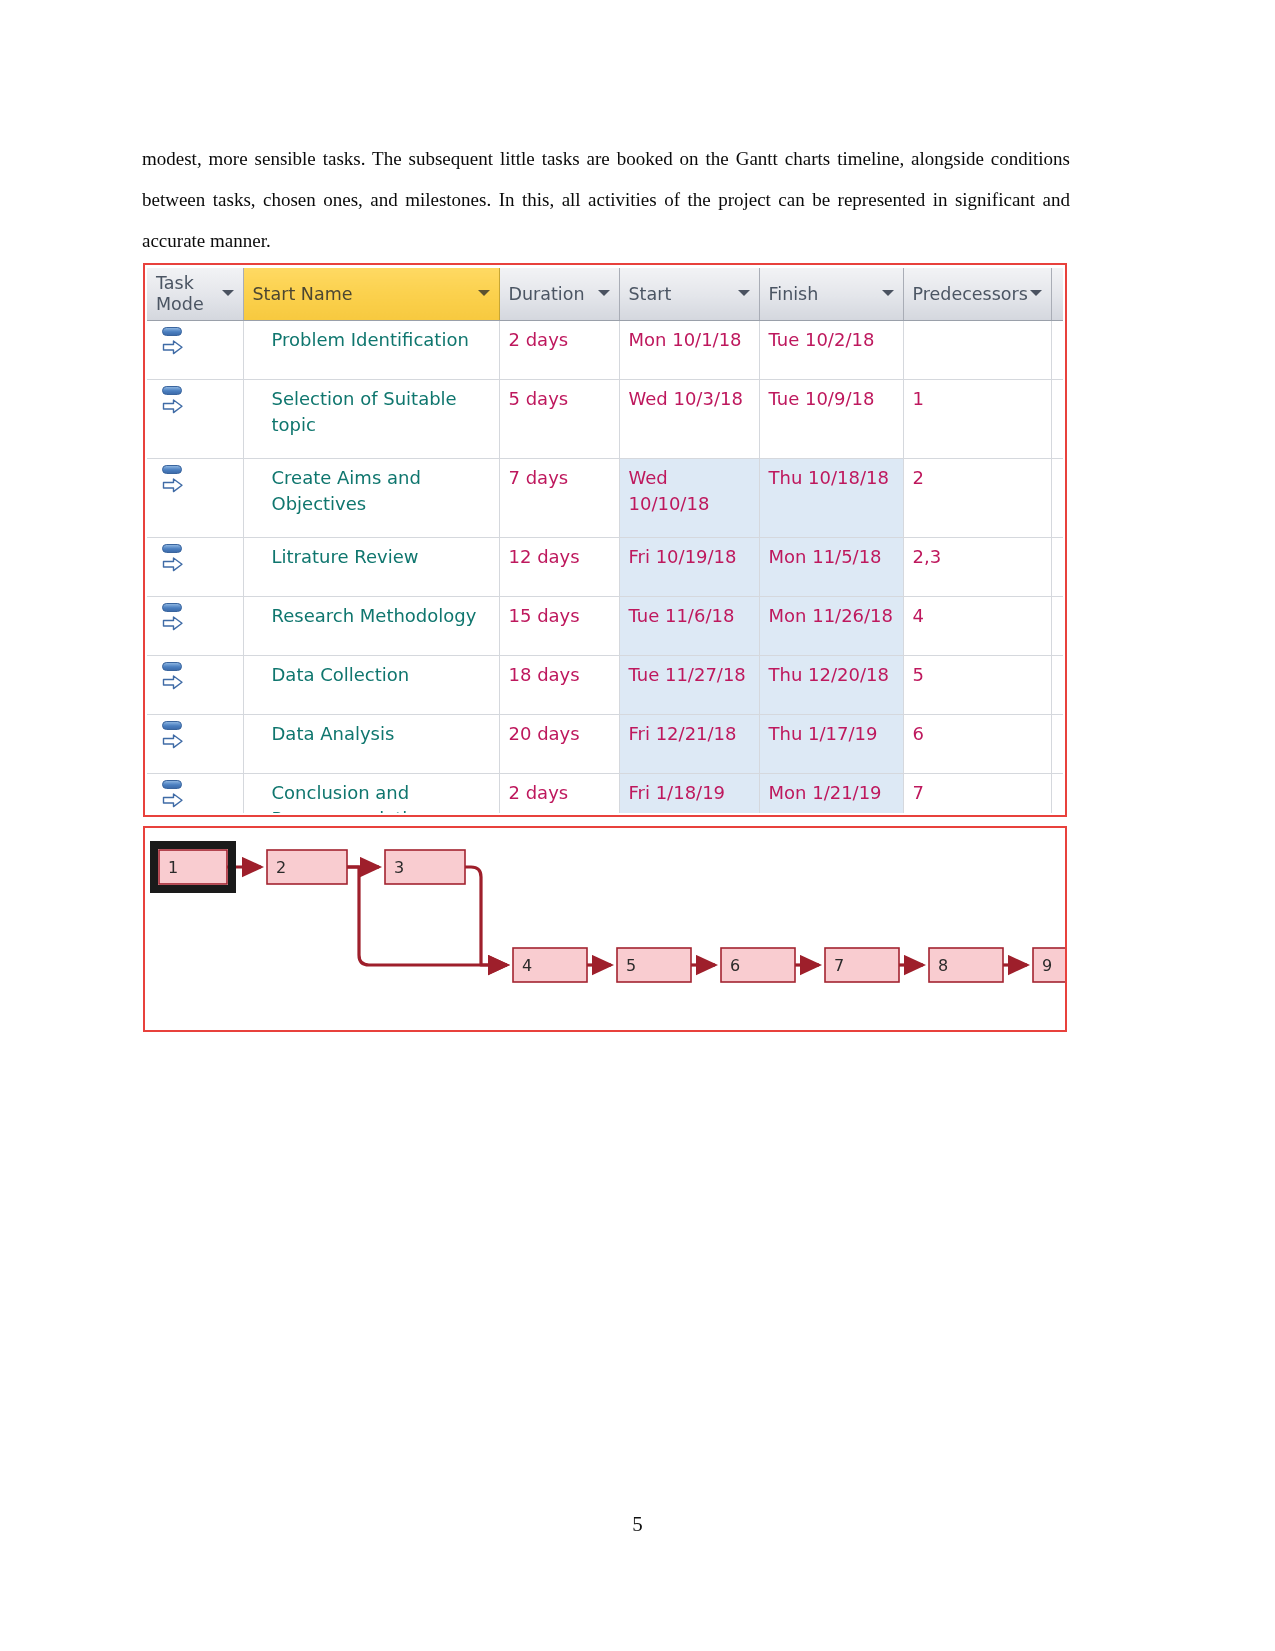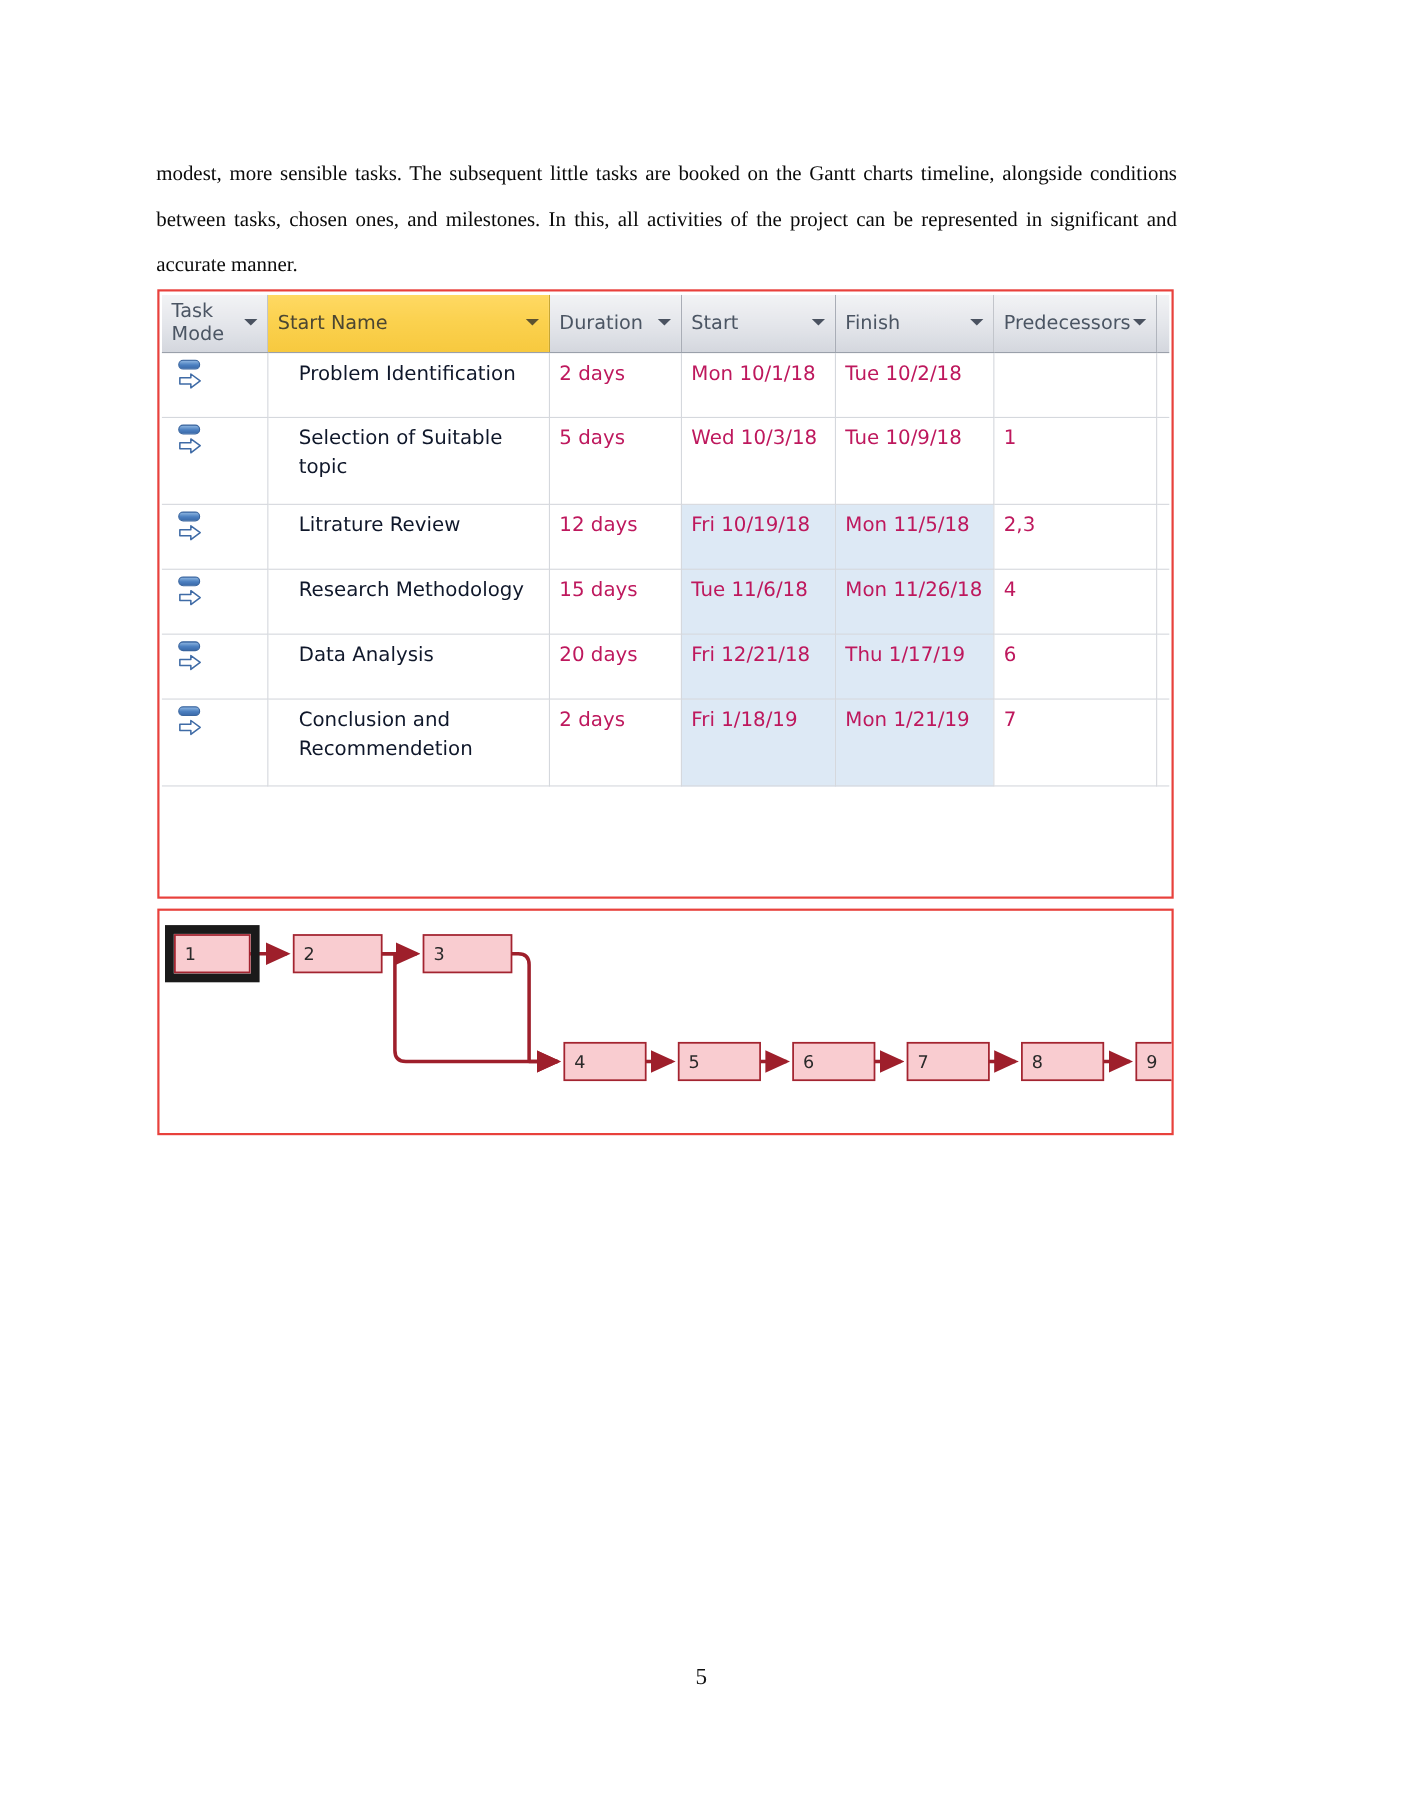--- a/index.html
+++ b/index.html
@@ -107,21 +107,21 @@
     line-height: 26px;
     background: #ffffff;
     height: 46px;
   }
   tbody td.mode-cell {
     padding: 5px 0 0 13px;
     vertical-align: top;
   }
   tbody td.name-cell {
     padding-left: 28px;
-    color: #0f172a;
+    color: #0f766e;
   }
   tbody td.hl { background: #dde9f5; }
   tbody tr.tall td { height: 66px; }
 
   
   .mode-icon {
     position: relative;
     width: 26px;
     height: 30px;
     display: block;
@@ -233,20 +233,36 @@
                   </svg></span>
               </span>
             </td>
             <td class="name-cell">Selection of Suitable topic</td>
             <td>5 days</td>
             <td>Wed 10/3/18</td>
             <td>Tue 10/9/18</td>
             <td>1</td>
             <td></td>
           </tr>
+          <tr class="tall">
+            <td class="mode-cell">
+              <span class="mode-icon">
+                <span class="bar"></span>
+                <span class="arrow"><svg width="22" height="17" viewBox="0 0 22 17">
+                    <path d="M1.5 5.5 H11.5 V2 L20 8.2 L11.5 14.6 V11 H1.5 Z" fill="#ffffff" stroke="#3f6ba6" stroke-width="1.4" stroke-linejoin="round"></path>
+                  </svg></span>
+              </span>
+            </td>
+            <td class="name-cell">Create Aims and Objectives</td>
+            <td>7 days</td>
+            <td class="hl">Wed 10/10/18</td>
+            <td class="hl">Thu 10/18/18</td>
+            <td>2</td>
+            <td></td>
+          </tr>
           <tr>
             <td class="mode-cell">
               <span class="mode-icon">
                 <span class="bar"></span>
                 <span class="arrow"><svg width="22" height="17" viewBox="0 0 22 17">
                     <path d="M1.5 5.5 H11.5 V2 L20 8.2 L11.5 14.6 V11 H1.5 Z" fill="#ffffff" stroke="#3f6ba6" stroke-width="1.4" stroke-linejoin="round"></path>
                   </svg></span>
               </span>
             </td>
             <td class="name-cell">Litrature Review</td>
@@ -263,20 +279,36 @@
                 <span class="arrow"><svg width="22" height="17" viewBox="0 0 22 17">
                     <path d="M1.5 5.5 H11.5 V2 L20 8.2 L11.5 14.6 V11 H1.5 Z" fill="#ffffff" stroke="#3f6ba6" stroke-width="1.4" stroke-linejoin="round"></path>
                   </svg></span>
               </span>
             </td>
             <td class="name-cell">Research Methodology</td>
             <td>15 days</td>
             <td class="hl">Tue 11/6/18</td>
             <td class="hl">Mon 11/26/18</td>
             <td>4</td>
+            <td></td>
+          </tr>
+          <tr>
+            <td class="mode-cell">
+              <span class="mode-icon">
+                <span class="bar"></span>
+                <span class="arrow"><svg width="22" height="17" viewBox="0 0 22 17">
+                    <path d="M1.5 5.5 H11.5 V2 L20 8.2 L11.5 14.6 V11 H1.5 Z" fill="#ffffff" stroke="#3f6ba6" stroke-width="1.4" stroke-linejoin="round"></path>
+                  </svg></span>
+              </span>
+            </td>
+            <td class="name-cell">Data Collection</td>
+            <td>18 days</td>
+            <td class="hl">Tue 11/27/18</td>
+            <td class="hl">Thu 12/20/18</td>
+            <td>5</td>
             <td></td>
           </tr>
           <tr>
             <td class="mode-cell">
               <span class="mode-icon">
                 <span class="bar"></span>
                 <span class="arrow"><svg width="22" height="17" viewBox="0 0 22 17">
                     <path d="M1.5 5.5 H11.5 V2 L20 8.2 L11.5 14.6 V11 H1.5 Z" fill="#ffffff" stroke="#3f6ba6" stroke-width="1.4" stroke-linejoin="round"></path>
                   </svg></span>
               </span>

